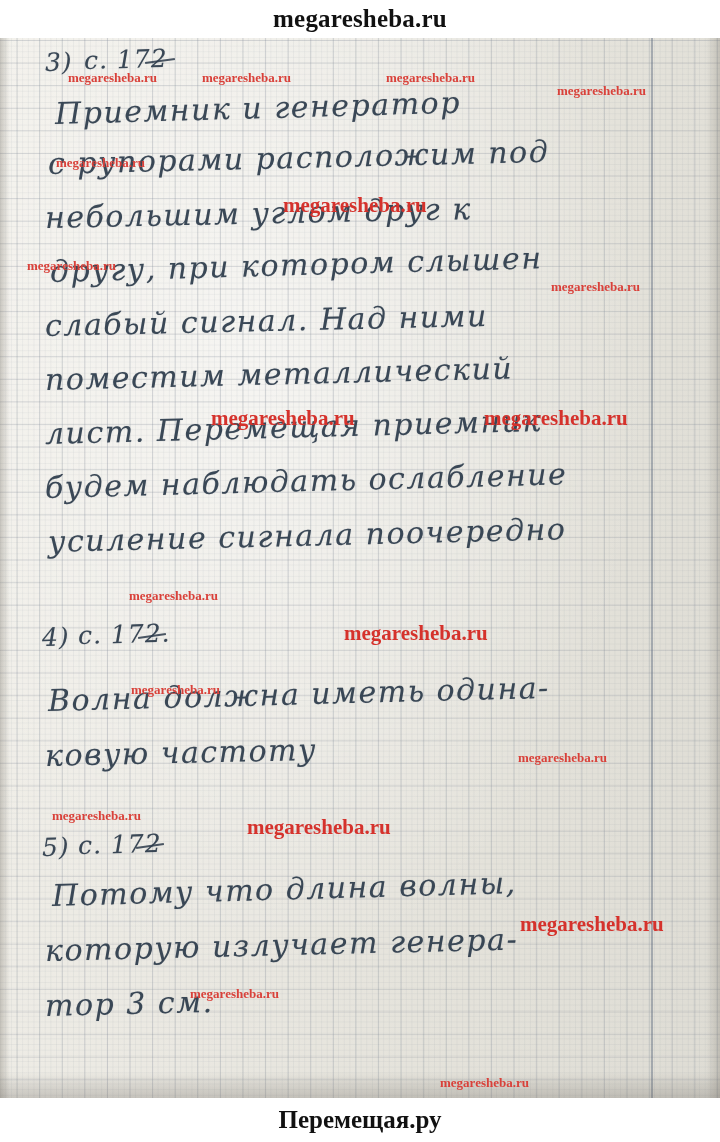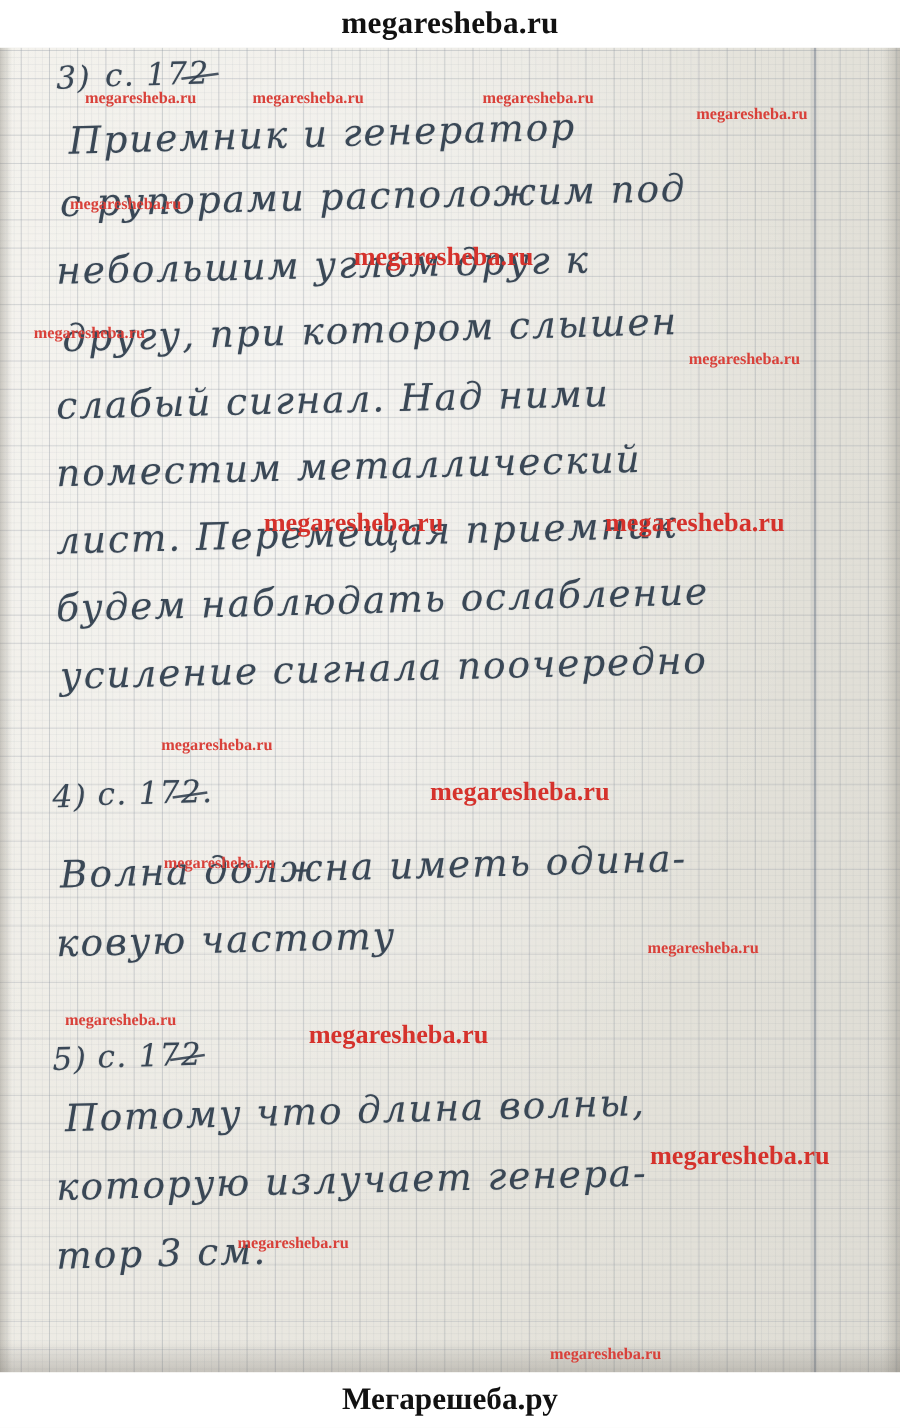--- a/index.html
+++ b/index.html
@@ -209,13 +209,13 @@
       <div class="wm sm" style="left: 131px; top: 644px;">megaresheba.ru</div>
       <div class="wm sm" style="left: 518px; top: 712px;">megaresheba.ru</div>
       <div class="wm sm" style="left: 52px; top: 770px;">megaresheba.ru</div>
       <div class="wm lg" style="left: 247px; top: 777px;">megaresheba.ru</div>
       <div class="wm lg" style="left: 520px; top: 874px;">megaresheba.ru</div>
       <div class="wm sm" style="left: 190px; top: 948px;">megaresheba.ru</div>
       <div class="wm sm" style="left: 440px; top: 1037px;">megaresheba.ru</div>
     </div>
 </div>
 
-<div class="banner banner-bottom">Мегарешеба.ру</div>
+<div class="banner banner-bottom">Перемещая.ру</div>
 
 </body></html>

